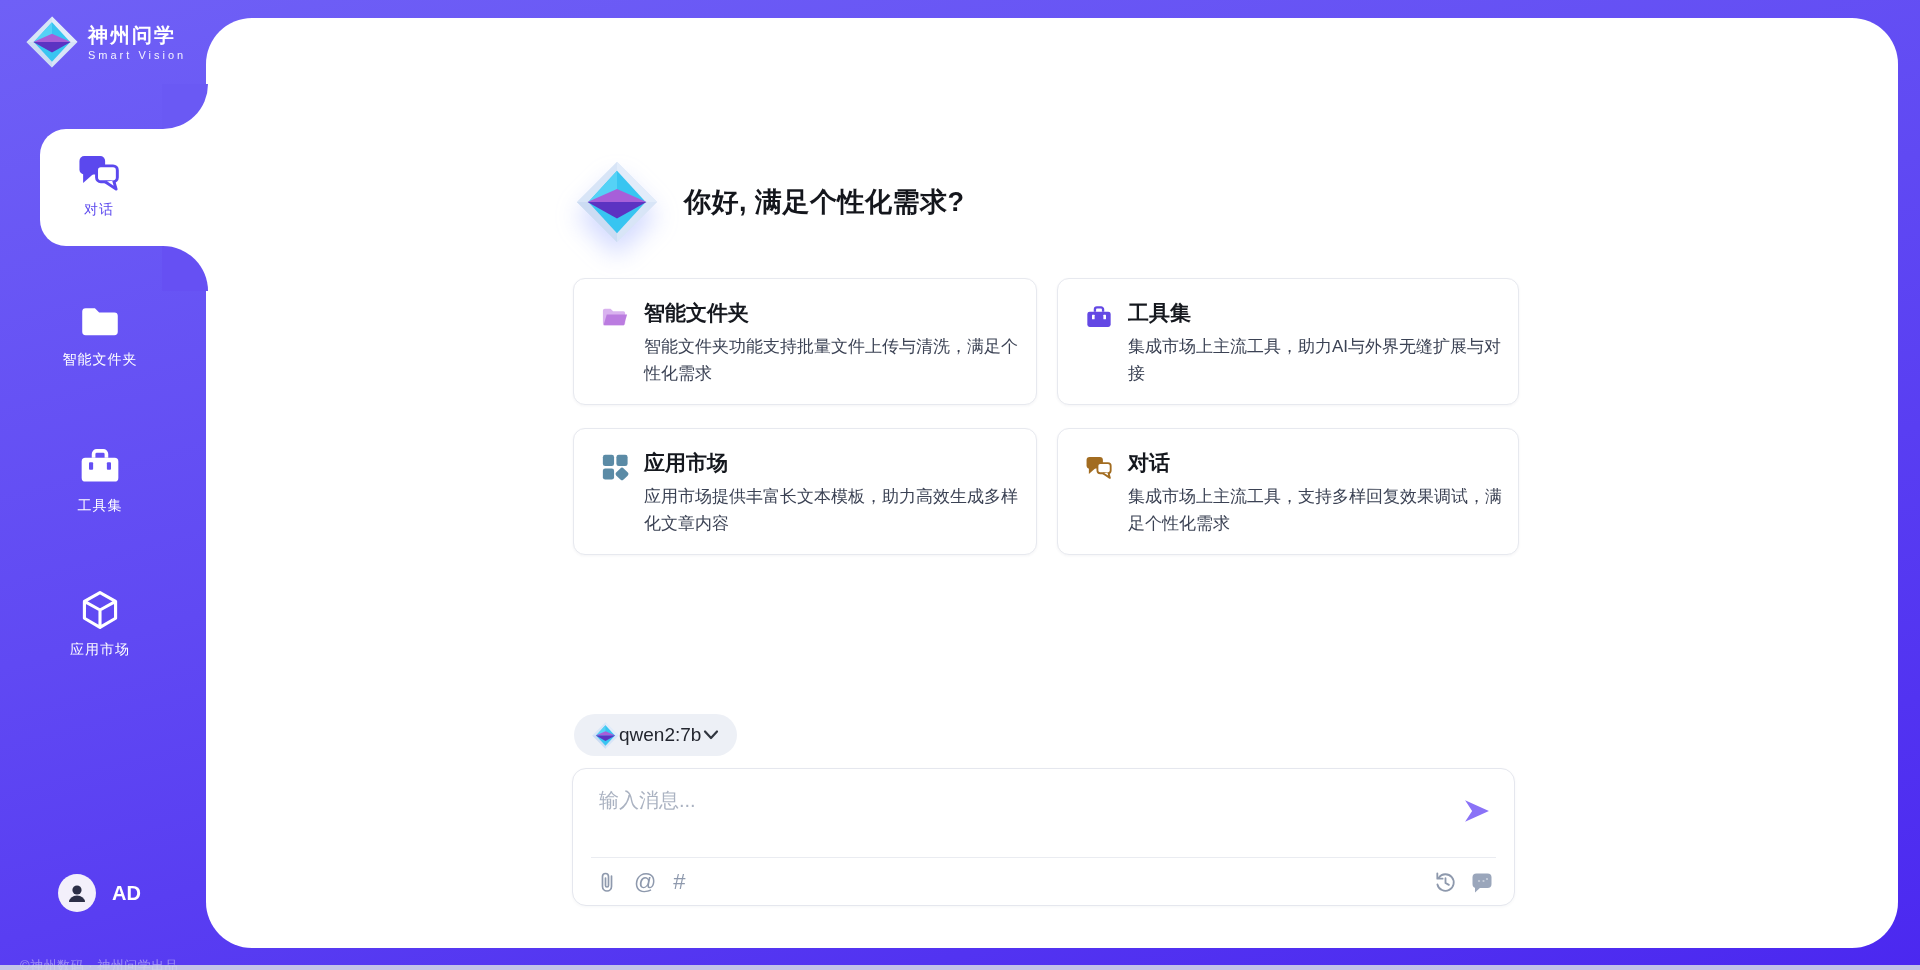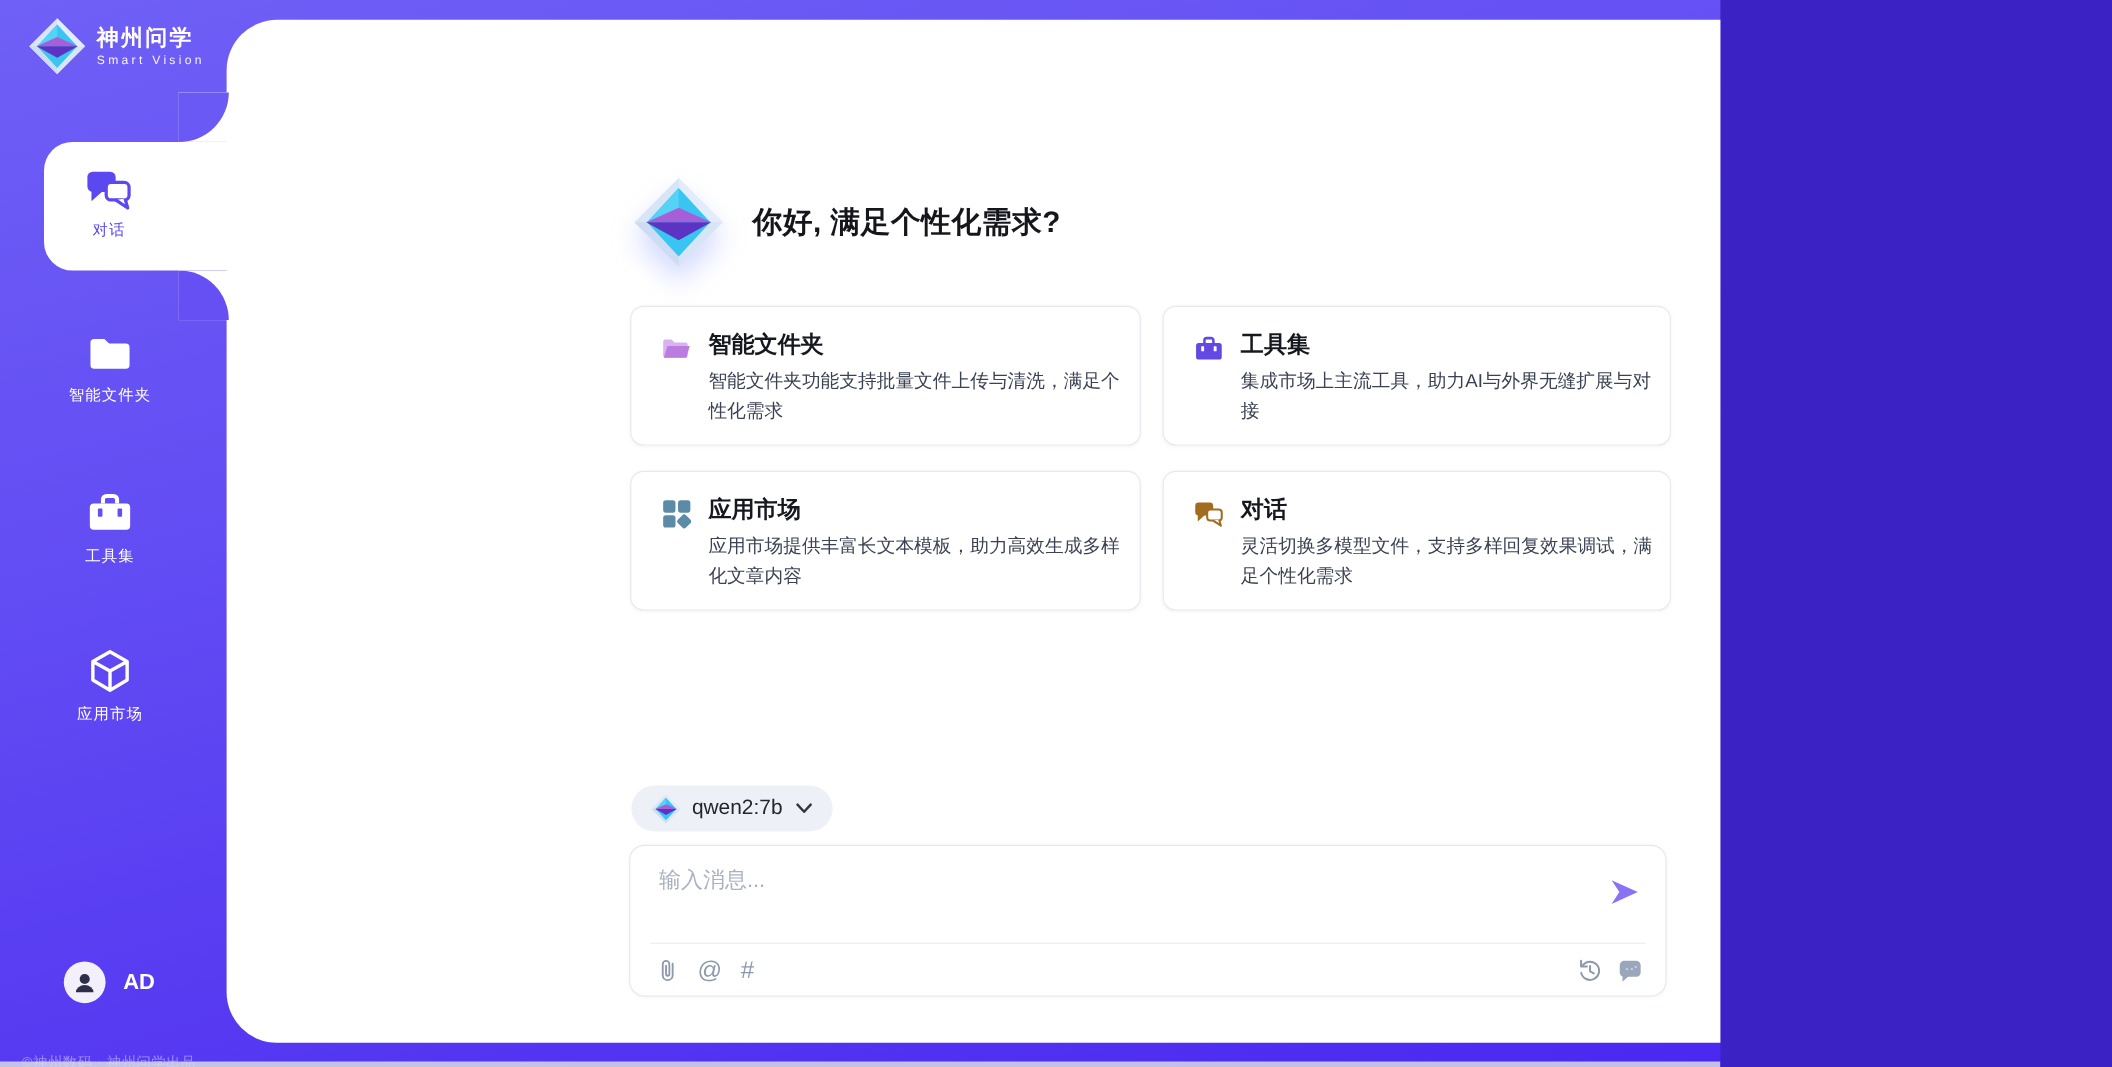--- a/index.html
+++ b/index.html
@@ -1,17 +1,17 @@
 <!DOCTYPE html>
 <html><head>
 <meta charset="utf-8">
 <style>
   html,body{margin:0;padding:0;background:#3a22c4;}
   *{box-sizing:border-box;font-family:"Liberation Sans","DejaVu Sans",sans-serif;}
-  #stage{position:relative;width:1564px;height:970px;overflow:hidden;
+  #stage{position:relative;width:1920px;height:970px;overflow:hidden;
          background:linear-gradient(165deg,#6f60f6 0%,#6049f3 45%,#4b28f0 100%);}
 
   
   .main-panel{position:absolute;left:206px;top:18px;width:1692px;height:930px;
               background:#ffffff;border-radius:46px;}
   .tab-active{position:absolute;left:40px;top:129px;width:170px;height:117px;
               background:#ffffff;border-radius:26px 0 0 26px;}
   .conn{position:absolute;left:162px;width:46px;height:45px;background:#ffffff;}
   .conn.top{top:84px;}
   .conn.bottom{top:246px;}
@@ -49,21 +49,21 @@
   .card{position:absolute;width:464px;height:127px;background:#fff;border:1px solid #e7e9ef;
         border-radius:12px;box-shadow:0 1px 3px rgba(35,45,80,.05);cursor:pointer;}
   .card .c-ico{position:absolute;left:27px;top:24px;width:28px;height:28px;}
   .card .c-title{position:absolute;left:70px;top:20px;font-size:21px;font-weight:800;color:#15181e;}
   .card .c-desc{position:absolute;left:70px;top:54px;width:376px;font-size:17px;line-height:27px;color:#3b4254;}
   #card-0{left:573px;top:278px;} #card-1{left:1057px;top:278px;width:462px;}
   #card-2{left:573px;top:428px;} #card-3{left:1057px;top:428px;width:462px;}
 
   
   .model-pill{position:absolute;left:574px;top:714px;height:42px;padding:0 18px;display:flex;
-              align-items:center;gap:10px;background:#edf0f6;border-radius:21px;cursor:pointer;}
+              align-items:center;gap:0;background:#edf0f6;border-radius:21px;cursor:pointer;}
   .model-gem{width:27px;height:27px;}
   .model-label{font-size:19px;color:#23262f;}
   .chev{width:16px;height:12px;margin-left:2px;}
 
   
   .composer{position:absolute;left:572px;top:768px;width:943px;height:138px;background:#fff;
             border:1px solid #e5e7ee;border-radius:14px;box-shadow:0 1px 3px rgba(35,45,80,.04);}
   .composer input{position:absolute;left:24px;top:14px;width:820px;height:34px;border:none;outline:none;
             font-size:20px;color:#a21caf;background:transparent;}
   .composer input::placeholder{color:#aab2c1;}
@@ -255,21 +255,21 @@
       </svg>
     <div class="c-title">应用市场</div>
     <div class="c-desc">应用市场提供丰富长文本模板，助力高效生成多样化文章内容</div>
   </div>
 
   <div class="card" id="card-3">
     <svg class="c-ico" style="color:#a26c20">
         <use href="#sym-chat"></use>
       </svg>
     <div class="c-title">对话</div>
-    <div class="c-desc">灵活切换多模型文件，支持多样回复效果调试，满足个性化需求</div>
+    <div class="c-desc">集成市场上主流工具，支持多样回复效果调试，满足个性化需求</div>
   </div>
 
   <div class="model-pill">
     <svg class="model-gem">
         <use href="#sym-gem"></use>
       </svg>
     <div class="model-label">qwen2:7b</div>
     <svg class="chev">
         <use href="#sym-chev"></use>
       </svg>

